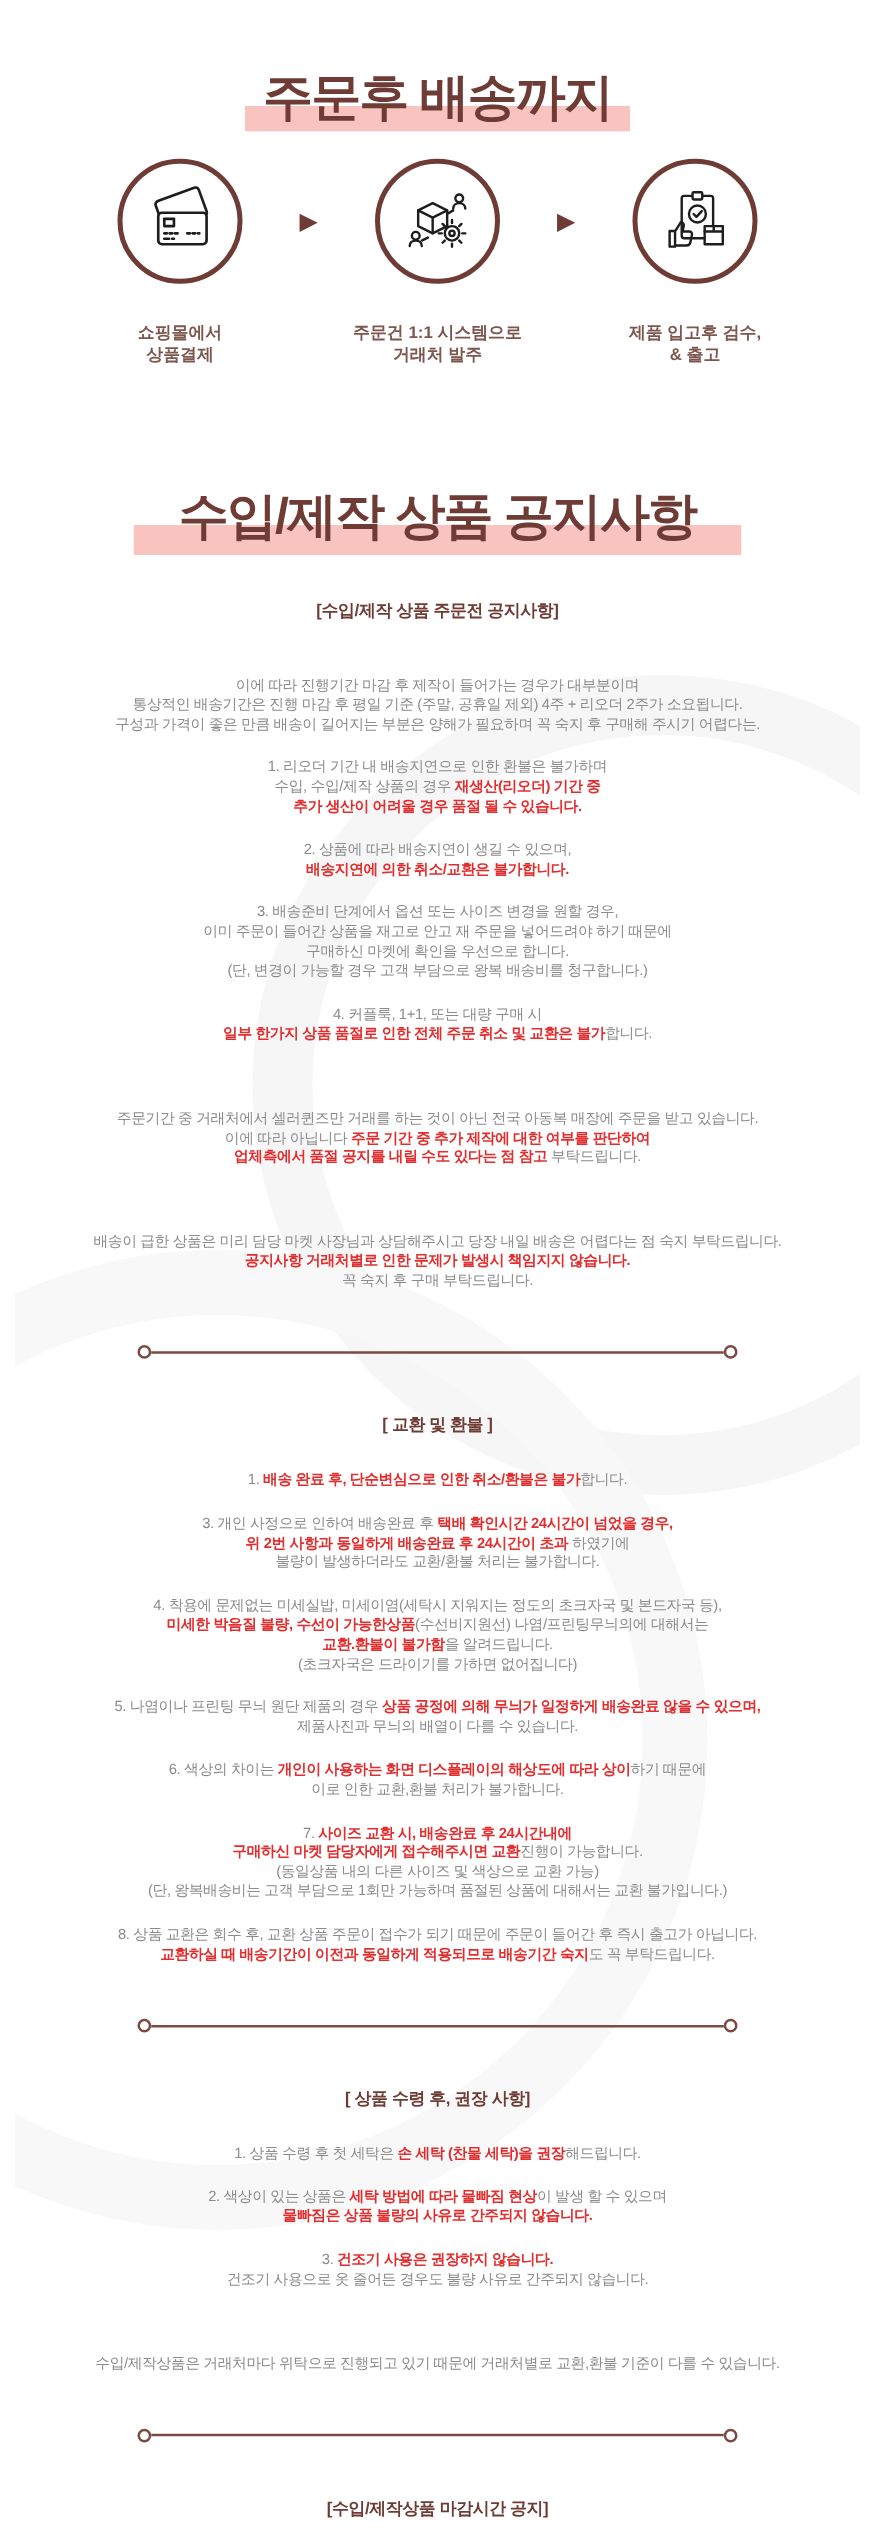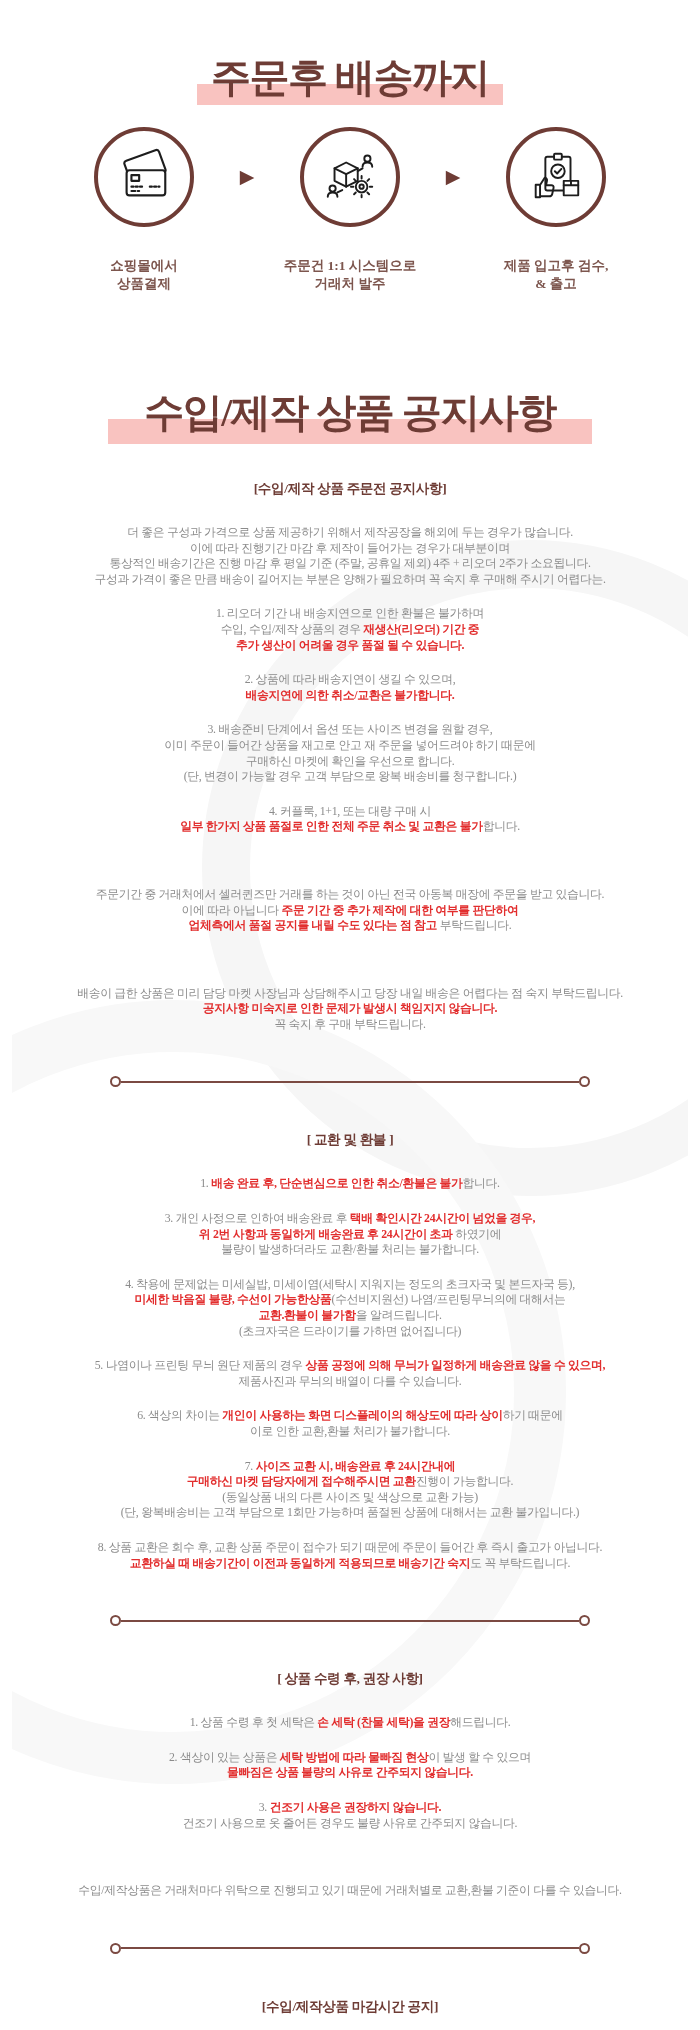--- a/index.html
+++ b/index.html
@@ -1,19 +1,19 @@
 <!DOCTYPE html>
 <html><head>
 <meta charset="utf-8">
 <style>
   html,body { margin:0; padding:0; background:#ffffff; }
   .page {
     position:relative; width:676px; height:2030px; margin:0 auto;
     background:#ffffff; overflow:hidden;
-    font-family:Liberation Serif, serif;
+    font-family:Liberation Sans, sans-serif;
   }
   .watermark { position:absolute; border-radius:50%; z-index:0; }
   .wm1 { width:560px; height:560px; right:-170px; top:540px; border:48px solid #f6f6f6; }
   .wm2 { width:680px; height:680px; left:-230px; top:1000px; border:52px solid #f8f8f8; }
   .content { position:relative; z-index:1; }
 
   .big-title { text-align:center; font-weight:800; font-size:40px; letter-spacing:-1.5px;
                color:#6e3c35; margin:0; }
   .flow-title { padding-top:50px; }
   .hl  { background:linear-gradient(to bottom, transparent 58%, #f9c3c0 58%); padding:0 14px 5px; }
@@ -109,27 +109,27 @@
 &amp; 출고</div>
       </div>
 
     </div>
 
     <h2 class="big-title notice-main-title"><span class="hl2">수입/제작 상품 공지사항</span></h2>
 
     <main class="notice-body">
         <section>
           <h3 class="sec-heading">[수입/제작 상품 주문전 공지사항]</h3>
-          <p class="block"><span>더 좋은 구성과 가격으로 상품 제공하기 위해서 제작공장을 해외에 두는 경우가 많습니다.</span><br><span>이에 따라 진행기간 마감 후 제작이 들어가는 경우가 대부분이며</span><br><span>통상적인 배송기간은 진행 마감 후 평일 기준 (주말, 공휴일 제외) 4주 + 리오더 2주가 소요됩니다.</span><br><span>구성과 가격이 좋은 만큼 배송이 길어지는 부분은 양해가 필요하며 꼭 숙지 후 구매해 주시기 어렵다는.</span></p>
+          <p class="block"><br><span>이에 따라 진행기간 마감 후 제작이 들어가는 경우가 대부분이며</span><br><span>통상적인 배송기간은 진행 마감 후 평일 기준 (주말, 공휴일 제외) 4주 + 리오더 2주가 소요됩니다.</span><br><span>구성과 가격이 좋은 만큼 배송이 길어지는 부분은 양해가 필요하며 꼭 숙지 후 구매해 주시기 어렵다는.</span></p>
           <p class="block"><span>1. 리오더 기간 내 배송지연으로 인한 환불은 불가하며</span><br><span>수입, 수입/제작 상품의 경우 </span><span class="red">재생산(리오더) 기간 중</span><br><span class="red">추가 생산이 어려울 경우 품절 될 수 있습니다.</span></p>
           <p class="block"><span>2. 상품에 따라 배송지연이 생길 수 있으며,</span><br><span class="red">배송지연에 의한 취소/교환은 불가합니다.</span></p>
           <p class="block"><span>3. 배송준비 단계에서 옵션 또는 사이즈 변경을 원할 경우,</span><br><span>이미 주문이 들어간 상품을 재고로 안고 재 주문을 넣어드려야 하기 때문에</span><br><span>구매하신 마켓에 확인을 우선으로 합니다.</span><br><span>(단, 변경이 가능할 경우 고객 부담으로 왕복 배송비를 청구합니다.)</span></p>
           <p class="block"><span>4. 커플룩, 1+1, 또는 대량 구매 시</span><br><span class="red">일부 한가지 상품 품절로 인한 전체 주문 취소 및 교환은 불가</span><span>합니다.</span></p>
           <p class="block gap"><span>주문기간 중 거래처에서 셀러퀸즈만 거래를 하는 것이 아닌 전국 아동복 매장에 주문을 받고 있습니다.</span><br><span>이에 따라 아닙니다 </span><span class="red">주문 기간 중 추가 제작에 대한 여부를 판단하여</span><br><span class="red">업체측에서 품절 공지를 내릴 수도 있다는 점 참고 </span><span>부탁드립니다.</span></p>
-          <p class="block gap"><span>배송이 급한 상품은 미리 담당 마켓 사장님과 상담해주시고 당장 내일 배송은 어렵다는 점 숙지 부탁드립니다.</span><br><span class="red">공지사항 미숙지로 인한 문제가 발생시 책임지지 않습니다.</span><br><span>꼭 숙지 후 구매 부탁드립니다.</span></p>
+          <p class="block gap"><span>배송이 급한 상품은 미리 담당 마켓 사장님과 상담해주시고 당장 내일 배송은 어렵다는 점 숙지 부탁드립니다.</span><br><span class="red">공지사항 거래처별로 인한 문제가 발생시 책임지지 않습니다.</span><br><span>꼭 숙지 후 구매 부탁드립니다.</span></p>
         </section>
         <div class="divider">
           <span class="dot"></span>
           <span class="line"></span>
           <span class="dot"></span>
         </div>
         <section>
           <h3 class="sec-heading">[ 교환 및 환불 ]</h3>
           <p class="block"><span>1. </span><span class="red">배송 완료 후, 단순변심으로 인한 취소/환불은 불가</span><span>합니다.</span></p>
           <p class="block"><span>3. 개인 사정으로 인하여 배송완료 후 </span><span class="red">택배 확인시간 24시간이 넘었을 경우,</span><br><span class="red">위 2번 사항과 동일하게 배송완료 후 24시간이 초과 </span><span>하였기에</span><br><span>불량이 발생하더라도 교환/환불 처리는 불가합니다.</span></p>

